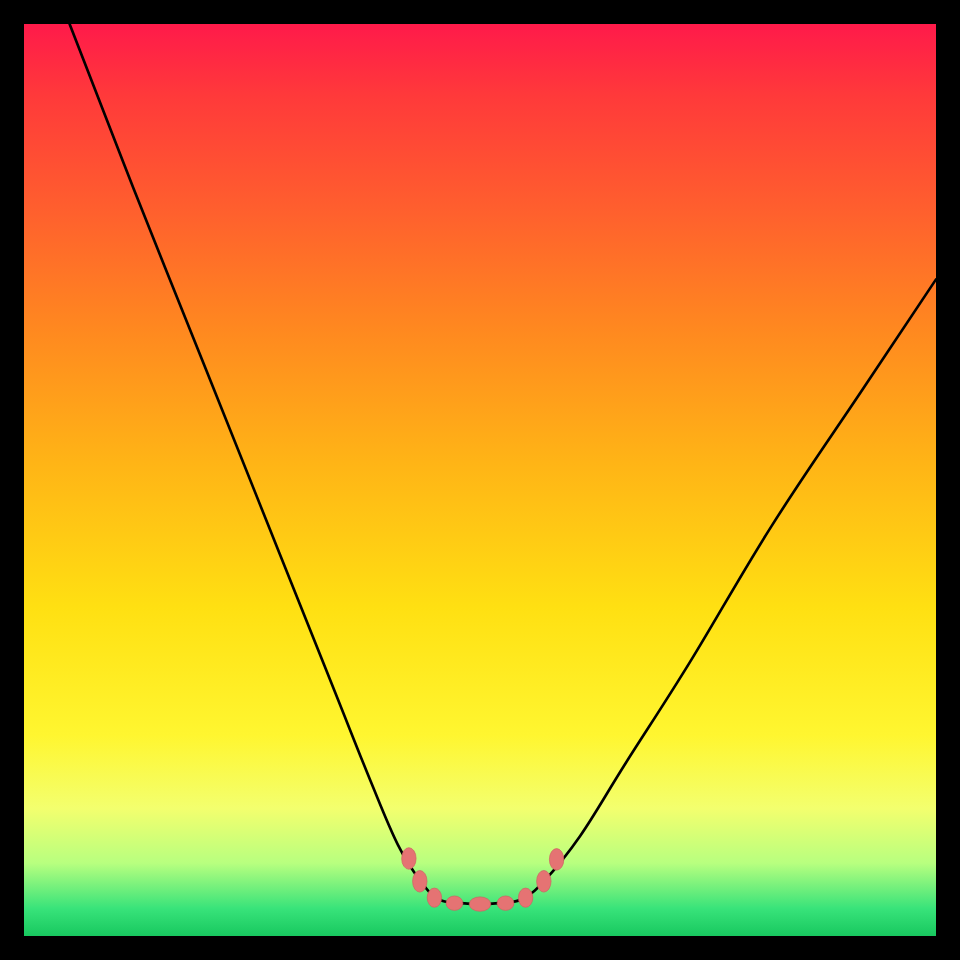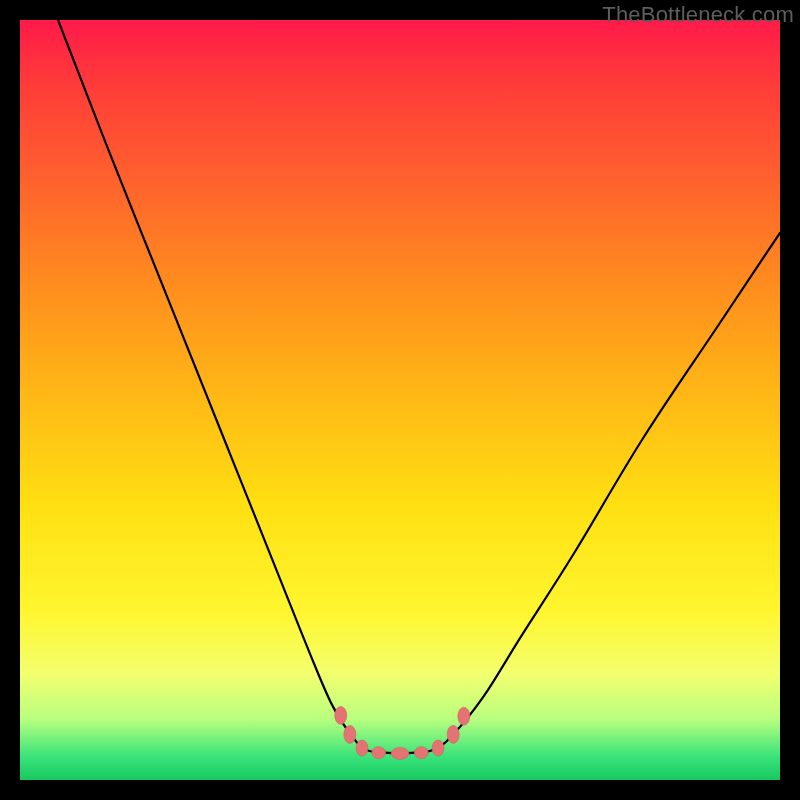--- a/index.html
+++ b/index.html
@@ -81,14 +81,13 @@
           <ellipse cx="342.00" cy="728.08" rx="6.00" ry="8.00" class="marker"></ellipse>
           <ellipse cx="358.72" cy="732.64" rx="7.00" ry="6.00" class="marker"></ellipse>
           <ellipse cx="380.00" cy="733.40" rx="9.00" ry="6.00" class="marker"></ellipse>
           <ellipse cx="401.28" cy="732.64" rx="7.00" ry="6.00" class="marker"></ellipse>
           <ellipse cx="418.00" cy="728.08" rx="6.00" ry="8.00" class="marker"></ellipse>
           <ellipse cx="433.20" cy="714.40" rx="6.00" ry="9.00" class="marker"></ellipse>
           <ellipse cx="443.84" cy="696.16" rx="6.00" ry="9.00" class="marker"></ellipse>
         </g>
     </svg>
   </div>
-  <div class="watermark">TheBottleneck.com</div>
 </div>
 
 </body></html>

